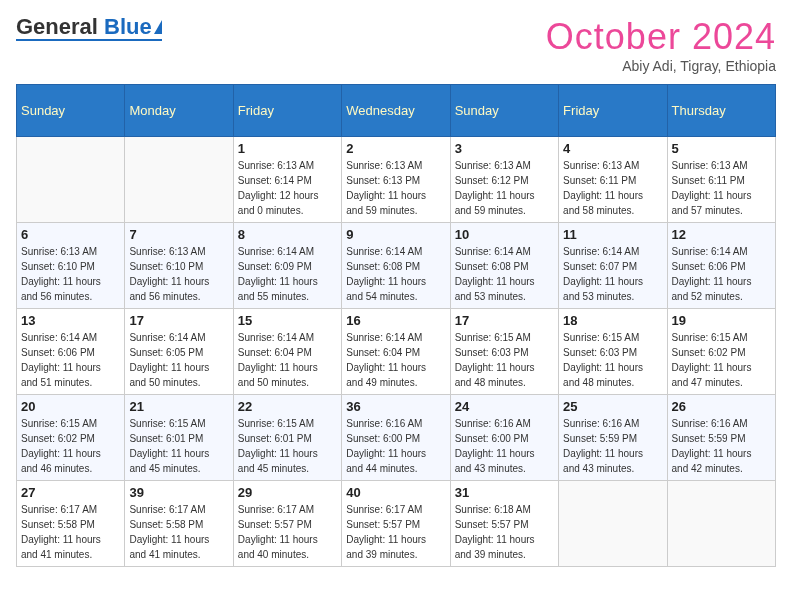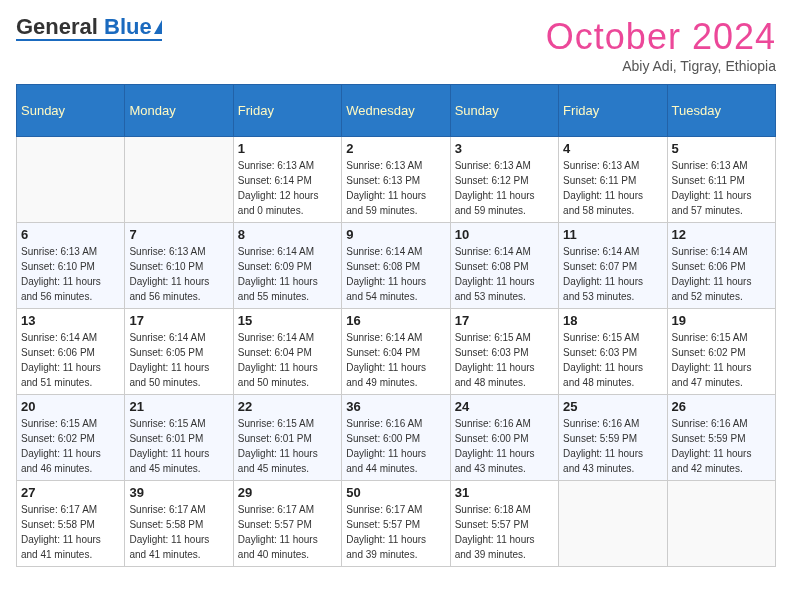--- a/index.html
+++ b/index.html
@@ -122,21 +122,21 @@
 
 <table>
   <thead>
     <tr>
       <th>Sunday</th>
       <th>Monday</th>
       <th>Friday</th>
       <th>Wednesday</th>
       <th>Sunday</th>
       <th>Friday</th>
-      <th>Tuesday</th>
+      <th>Thursday</th>
     </tr>
   </thead>
   <tbody id="calendar-body">
   <tr>
         <td class="empty"></td>
         <td class="empty"></td>
         <td>
           <span class="day-number">1</span>
           <div class="day-info" style="white-space: pre-line;">Sunrise: 6:13 AM
 Sunset: 6:14 PM
@@ -341,21 +341,21 @@
 and 41 minutes.</div>
         </td>
         <td>
           <span class="day-number">29</span>
           <div class="day-info" style="white-space: pre-line;">Sunrise: 6:17 AM
 Sunset: 5:57 PM
 Daylight: 11 hours
 and 40 minutes.</div>
         </td>
         <td>
-          <span class="day-number">50</span>
+          <span class="day-number">40</span>
           <div class="day-info" style="white-space: pre-line;">Sunrise: 6:17 AM
 Sunset: 5:57 PM
 Daylight: 11 hours
 and 39 minutes.</div>
         </td>
         <td>
           <span class="day-number">31</span>
           <div class="day-info" style="white-space: pre-line;">Sunrise: 6:18 AM
 Sunset: 5:57 PM
 Daylight: 11 hours

